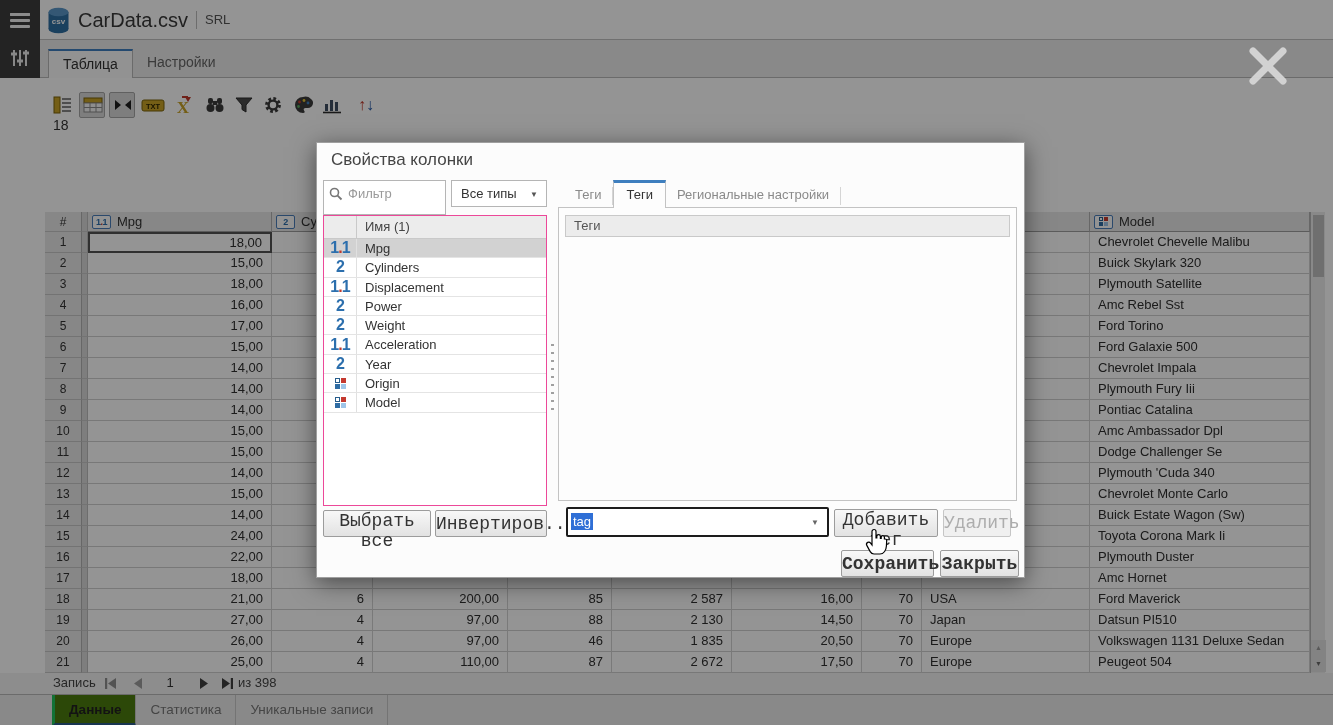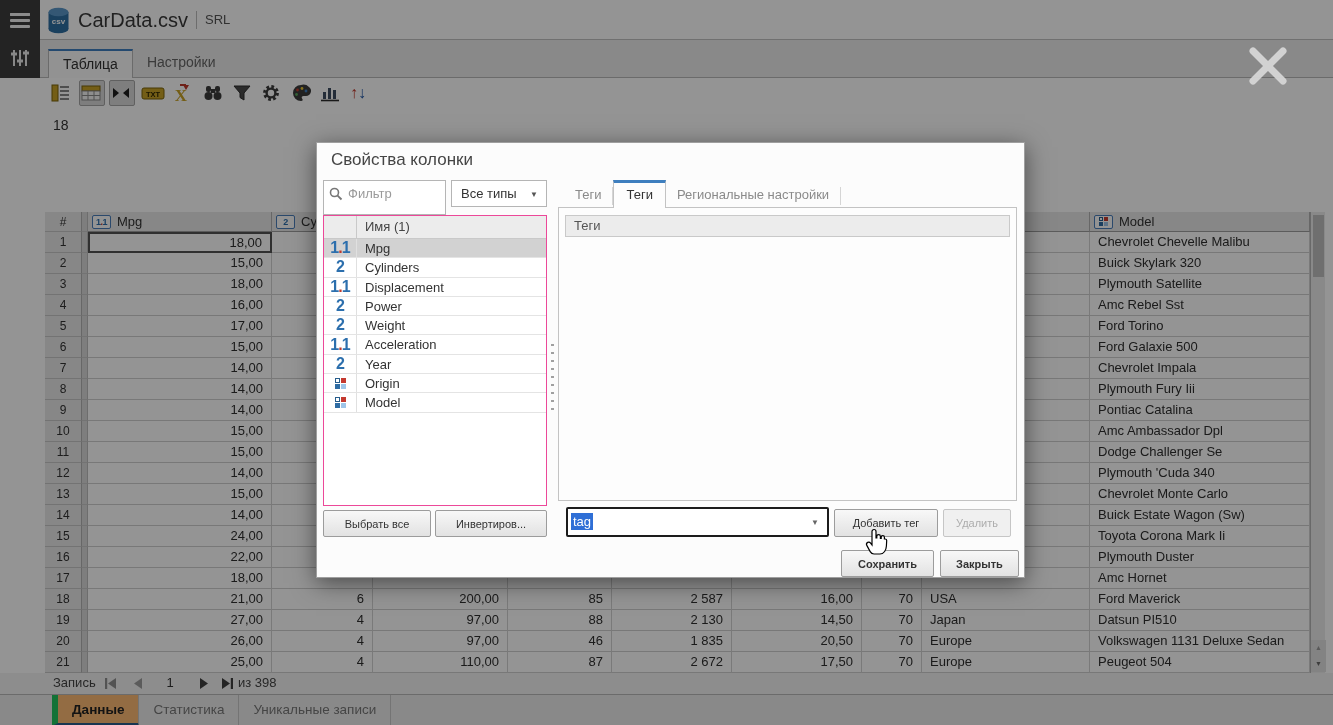--- a/index.html
+++ b/index.html
@@ -27,22 +27,22 @@
     background:#ededed; border-bottom:1px solid #b9b9b9; }
   .rail-btn { position:absolute; left:0; top:0; width:40px; height:38px;
     background:#3d3d3d; border:none; cursor:pointer; }
   .main-tabs { position:absolute; left:48px; top:9px; height:30px; display:flex; }
   .mtab { height:30px; line-height:27px; padding:0 14px; font-size:14px; color:#666; }
   .mtab.active { background:#fbfbfb; border:1px solid #b9b9b9; border-bottom:none;
     border-top:2px solid #3f7fbf; color:#333; }
 
   
   .toolbar { position:absolute; left:0; top:78px; width:1333px; height:32px; background:#fff; }
-  .tbtn { position:absolute; top:2px; width:26px; height:26px; border:1px solid transparent;
-    background:transparent; display:flex; align-items:center; justify-content:flex-start; }
+  .tbtn { position:absolute; top:14px; width:26px; height:26px; border:1px solid transparent;
+    background:transparent; display:flex; align-items:center; justify-content:flex-end; }
   .tbtn.pressed { background:#d9d9d9; border-color:#a6a6a6; border-radius:2px; }
   .sortglyph b { font-size:16px; font-weight:700; font-style:normal; }
 
   .valuebar { position:absolute; left:53px; top:117px; font-size:14px; color:#333; }
 
   
   .grid { position:absolute; left:45px; top:212px; width:1280px; height:461px; font-size:13px; }
   .g-row { display:flex; height:21px; }
   .g-row.g-headrow { height:20px; }
   .g-num { width:37px; flex:0 0 37px; background:#e9e9e9; color:#333;
@@ -90,21 +90,21 @@
   .rb-btn { position:absolute; top:3px; width:22px; height:15px; background:transparent;
     border:none; display:flex; align-items:center; justify-content:center; }
   .rb-cur { position:absolute; left:156px; top:2px; width:28px; text-align:center; color:#333; }
   .rb-total { position:absolute; left:238px; top:2px; }
 
   
   .bottomtabs { position:absolute; left:0; top:694px; width:1333px; height:31px;
     background:#ededed; border-top:1px solid #b9b9b9; display:flex; padding-left:52px; }
   .btab { height:31px; line-height:29px; padding:0 14px; font-size:13.5px; color:#777;
     border-right:1px solid #c9c9c9; }
-  .btab.active { background:#fdba74; border-left:6px solid #22c55e;
+  .btab.active { background:#4d7c0f; border-left:3px solid #22c55e;
     border-bottom:3px solid #2b5e8c; color:#222; font-weight:700; }
 
   
   .dim { position:absolute; inset:0; background:rgba(0,0,0,0.42); z-index:40; }
   .close-x { position:absolute; left:1242px; top:40px; z-index:60; }
 
   
   .modal { position:absolute; left:316px; top:142px; width:709px; height:436px;
     background:#fcfcfc; border:1px solid #9f9f9f; box-shadow:0 5px 22px rgba(0,0,0,.5);
     z-index:50; font-size:13px; color:#333; }
@@ -124,22 +124,22 @@
   .cl-head { display:flex; height:23px; background:#ececec; border-bottom:1px solid #c9c9c9; }
   .cl-head .ic { width:33px; border-right:1px solid #c9c9c9; }
   .cl-head .nm { padding-left:8px; line-height:22px; color:#444; }
   .cl-row { display:flex; height:19.3px; border-bottom:1px solid #e4e4e4; background:#fff; }
   .cl-row.sel { background:#d2d2d2; }
   .cl-row .ic { width:33px; flex:0 0 33px; border-right:1px solid #e0e0e0;
     display:flex; align-items:center; justify-content:center; }
   .cl-row .nm { padding-left:8px; line-height:19px; color:#333; }
 
   .dbtn { position:absolute; height:27px; background:linear-gradient(#f8f8f8,#e2e2e2);
-    border:1px solid #9c9c9c; border-radius:2px; font-size:11px; color:#333;
-    font-family:Liberation Sans, sans-serif; text-align:center; }
+    border:1px solid #9c9c9c; border-radius:2px; font-size:18px; color:#333;
+    font-family:Liberation Mono, monospace; text-align:center; }
   .dbtn.bold { font-weight:700; }
   .dbtn:disabled, .dbtn.disabled { color:#adadad; background:#f0f0f0; border-color:#c6c6c6; }
   .btn-select-all { left:6px; top:367px; width:108px; }
   .btn-invert { left:118px; top:367px; width:112px; }
   .btn-add-tag { left:517px; top:366px; width:104px; height:28px; }
   .btn-delete { left:626px; top:366px; width:68px; height:28px; }
   .btn-save { left:524px; top:407px; width:93px; }
   .btn-close { left:623px; top:407px; width:79px; }
 
   .splitter { position:absolute; left:234px; top:201px; width:3px; height:66px;

